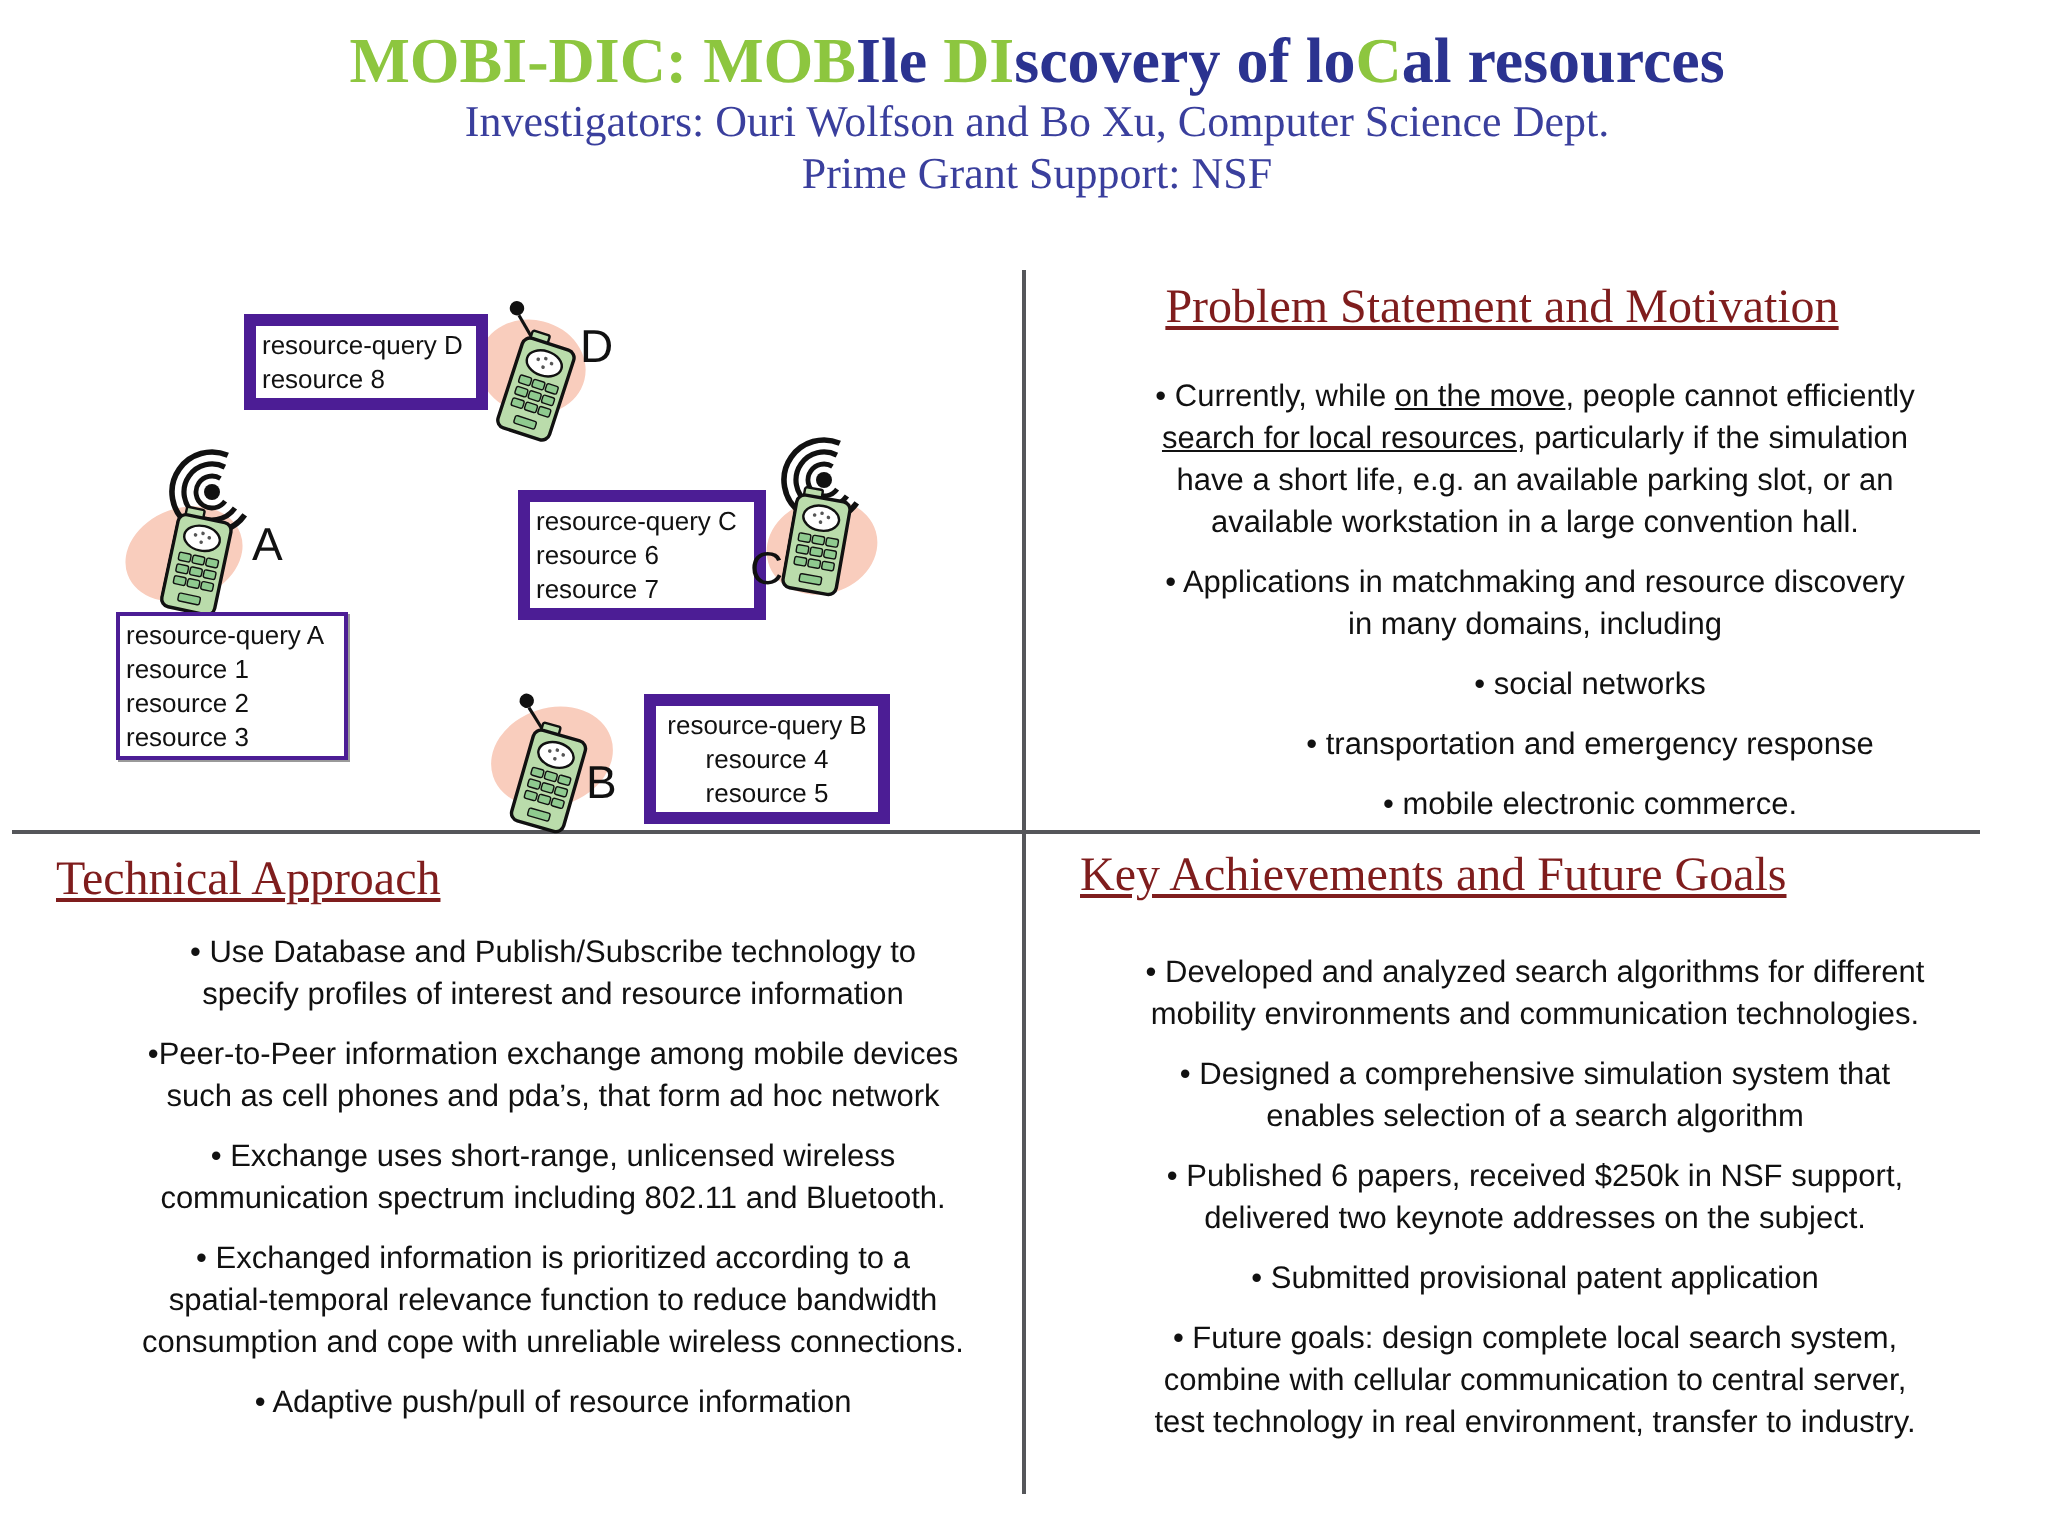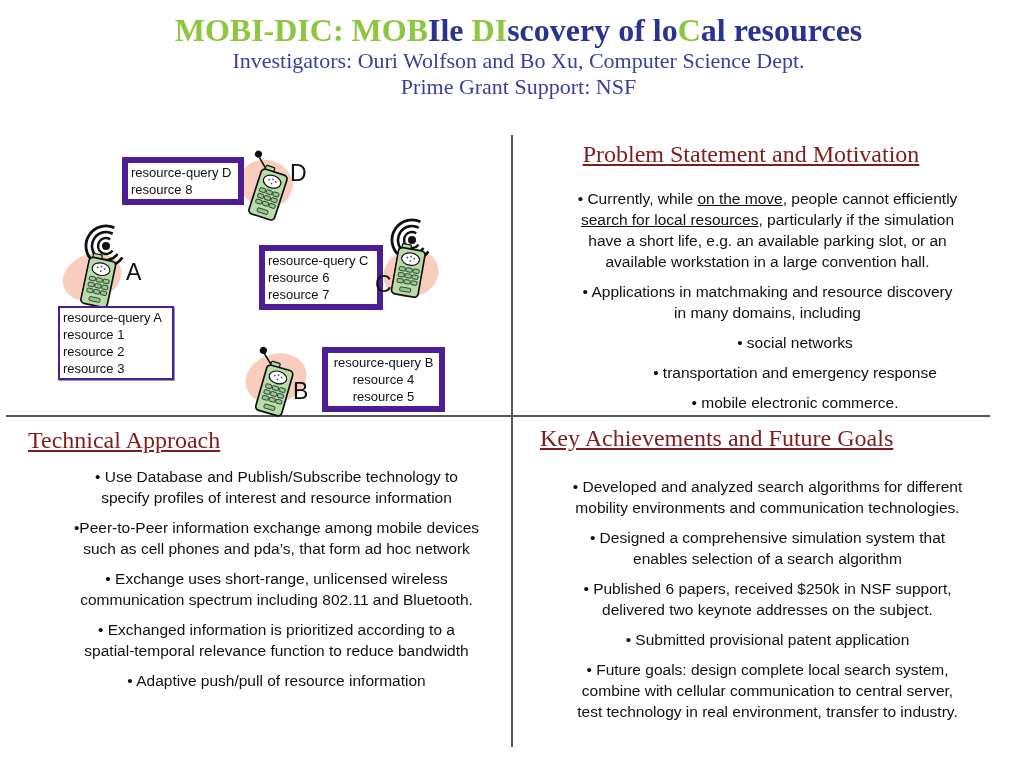--- a/index.html
+++ b/index.html
@@ -183,21 +183,21 @@
         <p class="indent1"><span>• mobile electronic commerce.</span></p>
       </div>
   </div>
 
   <div class="sec-technical">
     <div class="section-heading">Technical Approach</div>
     <div class="bullets">
         <p><span>• Use Database and Publish/Subscribe technology to</span><br><span>specify profiles of interest and resource information</span></p>
         <p><span>•Peer-to-Peer information exchange among mobile devices</span><br><span>such as cell phones and pda’s, that form ad hoc network</span></p>
         <p><span>• Exchange uses short-range, unlicensed wireless</span><br><span>communication spectrum including 802.11 and Bluetooth.</span></p>
-        <p><span>• Exchanged information is prioritized according to a</span><br><span>spatial-temporal relevance function to reduce bandwidth</span><br></p>
+        <p><span>• Exchanged information is prioritized according to a</span><br><span>spatial-temporal relevance function to reduce bandwidth</span><br><span>consumption and cope with unreliable wireless connections.</span></p>
         <p><span>• Adaptive push/pull of resource information</span></p>
       </div>
   </div>
 
   <div class="sec-achievements">
     <div class="section-heading">Key Achievements and Future Goals</div>
     <div class="bullets">
         <p><span>• Developed and analyzed search algorithms for different</span><br><span>mobility environments and communication technologies.</span></p>
         <p><span>• Designed a comprehensive simulation system that</span><br><span>enables selection of a search algorithm</span></p>
         <p><span>• Published 6 papers, received $250k  in NSF support,</span><br><span>delivered two keynote addresses on the subject.</span></p>

